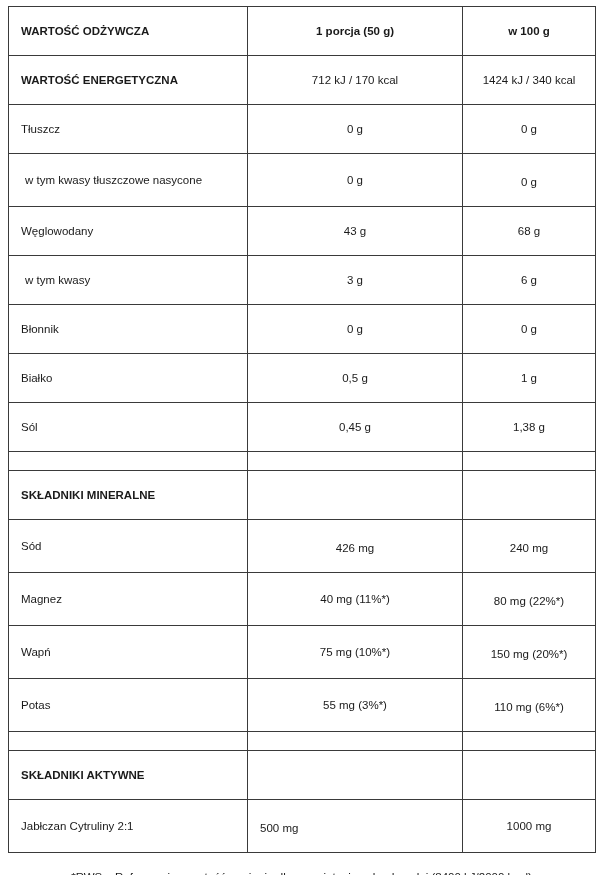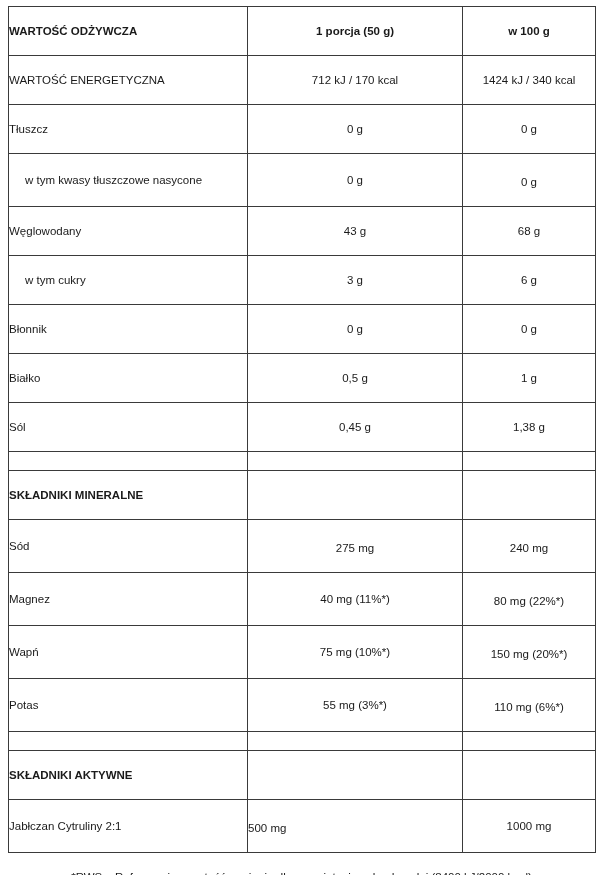--- a/index.html
+++ b/index.html
@@ -20,40 +20,40 @@
     padding: 6px 8px 0 8px;
   }
   table.nutrition {
     width: 587px;
     border-collapse: collapse;
     table-layout: fixed;
     font-size: 11.5px;
   }
   table.nutrition td {
     border: 1px solid #3a3a3a;
-    padding: 0 0;
+    padding: 0 12px;
     vertical-align: middle;
     line-height: 1.25;
   }
   col.c1 { width: 239px; }
   col.c2 { width: 215px; }
   col.c3 { width: 133px; }
 
   .row-head td {
     height: 48px;
     font-weight: bold;
   }
   .cell-label {
     text-align: left;
   }
   .cell-val {
     text-align: center;
   }
   .bold {
-    font-weight: normal;
+    font-weight: bold;
   }
   .indent {
     padding-left: 16px !important;
   }
   tr.std td { height: 48px; }
   tr.spacer td {
     height: 18px;
     padding: 0;
   }
   tr.section td {
@@ -104,21 +104,21 @@
           <td class="cell-label indent">w tym kwasy tłuszczowe nasycone</td>
           <td class="cell-val va-mid">0 g</td>
           <td class="cell-val va-top">0 g</td>
         </tr>
         <tr class="std">
           <td class="cell-label">Węglowodany</td>
           <td class="cell-val va-mid">43 g</td>
           <td class="cell-val va-mid">68 g</td>
         </tr>
         <tr class="std">
-          <td class="cell-label indent">w tym cukry</td>
+          <td class="cell-label indent">w tym kwasy</td>
           <td class="cell-val va-mid">3 g</td>
           <td class="cell-val va-mid">6 g</td>
         </tr>
         <tr class="std">
           <td class="cell-label">Błonnik</td>
           <td class="cell-val va-mid">0 g</td>
           <td class="cell-val va-mid">0 g</td>
         </tr>
         <tr class="std">
           <td class="cell-label">Białko</td>
@@ -135,21 +135,21 @@
           <td></td>
           <td></td>
         </tr>
         <tr class="section">
           <td class="cell-label bold">SKŁADNIKI MINERALNE</td>
           <td></td>
           <td></td>
         </tr>
         <tr class="std">
           <td class="cell-label">Sód</td>
-          <td class="cell-val va-top cell-val-top">275 mg</td>
+          <td class="cell-val va-top cell-val-top">426 mg</td>
           <td class="cell-val va-top">240 mg</td>
         </tr>
         <tr class="std">
           <td class="cell-label">Magnez</td>
           <td class="cell-val va-mid">40 mg (11%*)</td>
           <td class="cell-val va-top">80 mg (22%*)</td>
         </tr>
         <tr class="std">
           <td class="cell-label">Wapń</td>
           <td class="cell-val va-mid">75 mg (10%*)</td>

